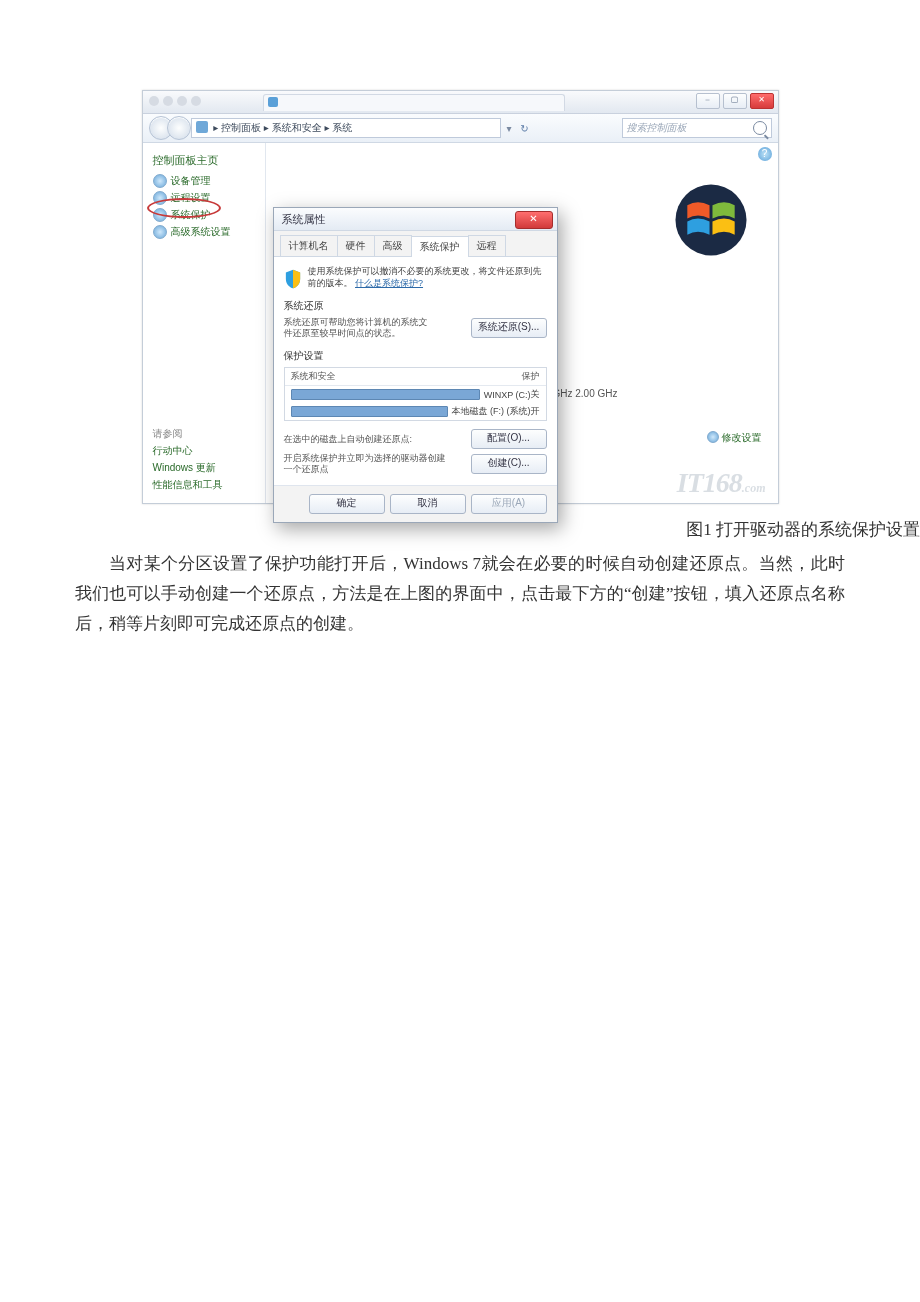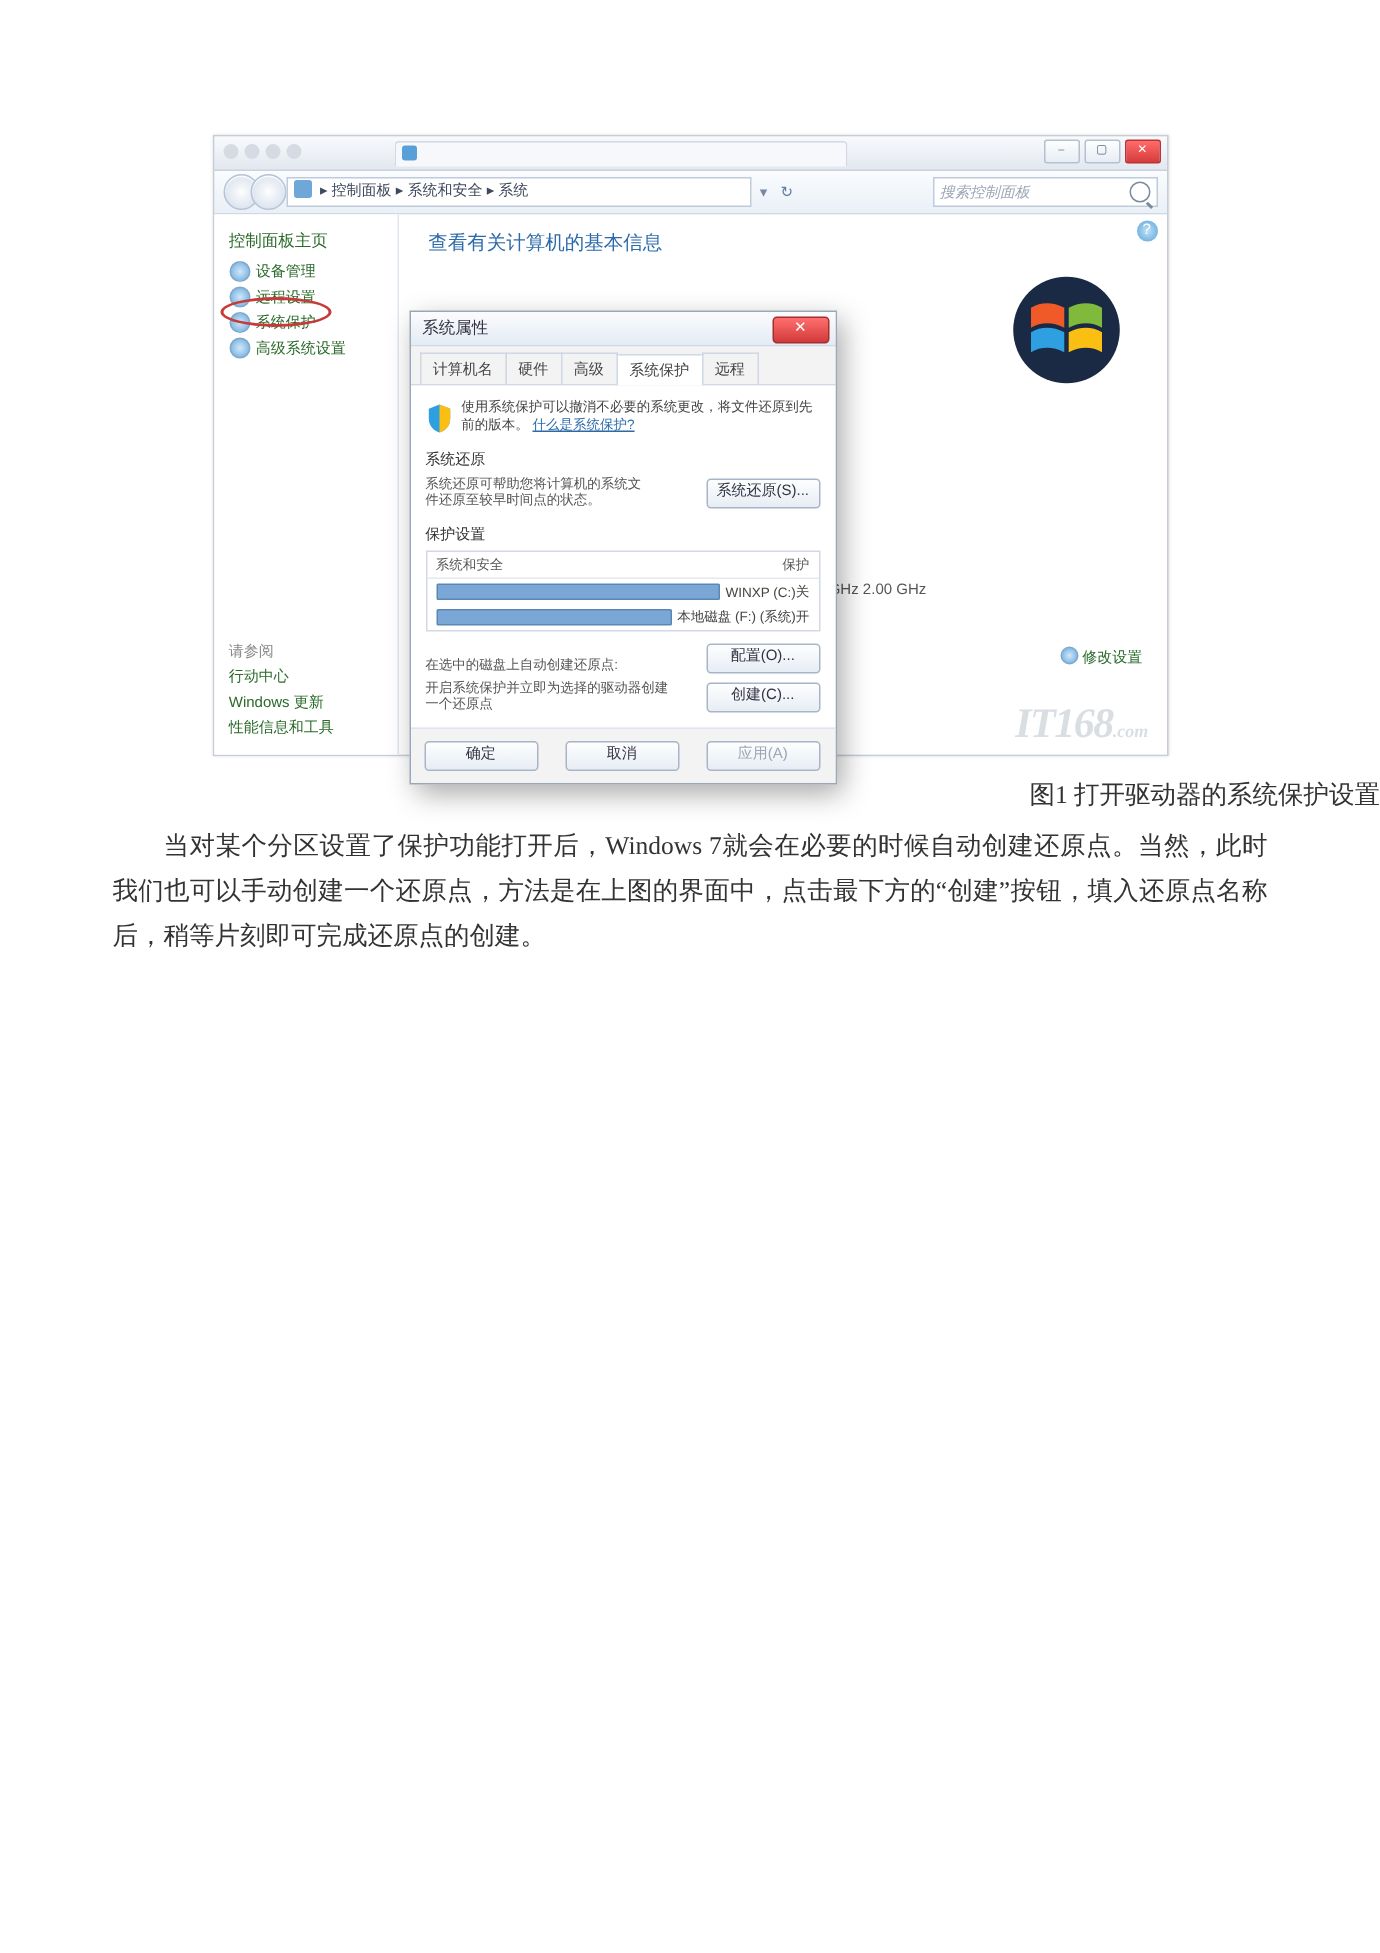--- a/index.html
+++ b/index.html
@@ -52,28 +52,28 @@
   .tab{padding:3px 8px;font-size:10px;border:1px solid #cfd8e4;border-bottom:none;background:#f3f3f3;margin-right:-1px;color:#444}
   .tab.active{background:#fff;position:relative;top:1px}
   .dlg-body{background:#fff;padding:8px 10px 6px 10px}
   .hintrow{display:flex;gap:6px;align-items:flex-end;font-size:9px;color:#444;line-height:12px}
   .shield{width:18px;height:20px;flex:0 0 18px}
   .hintrow a{color:#2d6aa9;text-decoration:underline}
   .sect{margin-top:10px;font-size:10px;color:#333}
   .sect h5{margin:0 0 4px 0;font-size:10px;color:#333;font-weight:normal}
   .sect p{margin:0;font-size:9px;color:#555;line-height:11px}
   .btn{display:inline-block;min-width:62px;height:18px;border:1px solid #a9b5c7;border-radius:3px;background:linear-gradient(#fdfefe,#e7edf5);font-size:10px;line-height:16px;text-align:center;color:#334;padding:0 6px}
-  .row-flex{display:flex;align-items:flex-end;justify-content:space-between;margin:4px 0}
+  .row-flex{display:flex;align-items:center;justify-content:space-between;margin:4px 0}
   .drvbox{border:1px solid #d2d9e3;margin-top:4px}
   .drvhdr{display:flex;font-size:9px;color:#555;padding:2px 6px;border-bottom:1px solid #e4e9f0}
   .drvhdr span:first-child{flex:1}
   .drvrow{display:flex;font-size:9px;color:#444;padding:2px 6px;align-items:center;gap:0}
   .drvrow span:first-child{flex:1;display:flex;align-items:center;gap:4px}
   .drvicon{width:11px;height:9px;background:#7aa7d6;border:1px solid #5d87b3;border-radius:1px}
-  .dlg-foot{display:flex;justify-content:flex-end;gap:18px;padding:8px 10px;background:#f3f3f3;border-top:1px solid #dfe5ee}
+  .dlg-foot{display:flex;justify-content:flex-end;gap:5px;padding:8px 10px;background:#f3f3f3;border-top:1px solid #dfe5ee}
   
   .caption{text-align:right;font-size:17px;font-family:SimSun;margin:14px 0 8px 0}
   .para{width:770px;margin:0 auto;font-size:17px;font-family:SimSun;line-height:30px;text-align:justify;text-indent:2em}
 </style>
 </head>
 <body>
 
 <div class="page">
   <div class="shot">
 
@@ -133,21 +133,20 @@
         <div class="seealso">
           <div style="color:#888">请参阅</div>
           <div>行动中心</div>
           <div>Windows 更新</div>
           <div>性能信息和工具</div>
         </div>
       </div>
 
       <div class="main">
         <div class="helpicon">?</div>
-        <h3>查看有关计算机的基本信息</h3>
 
         <div class="winlogo">
           <svg width="74" height="74" viewBox="0 0 100 100">
             <circle cx="50" cy="50" r="48" fill="#1b2a44"></circle>
             <path d="M18 30 Q32 22 48 30 L48 48 Q32 40 18 48 Z" fill="#f05a28"></path>
             <path d="M52 30 Q68 22 82 30 L82 48 Q68 40 52 48 Z" fill="#7fba3c"></path>
             <path d="M18 52 Q32 44 48 52 L48 70 Q32 62 18 70 Z" fill="#2e9fe0"></path>
             <path d="M52 52 Q68 44 82 52 L82 70 Q68 62 52 70 Z" fill="#fbbf13"></path>
           </svg>
         </div>

